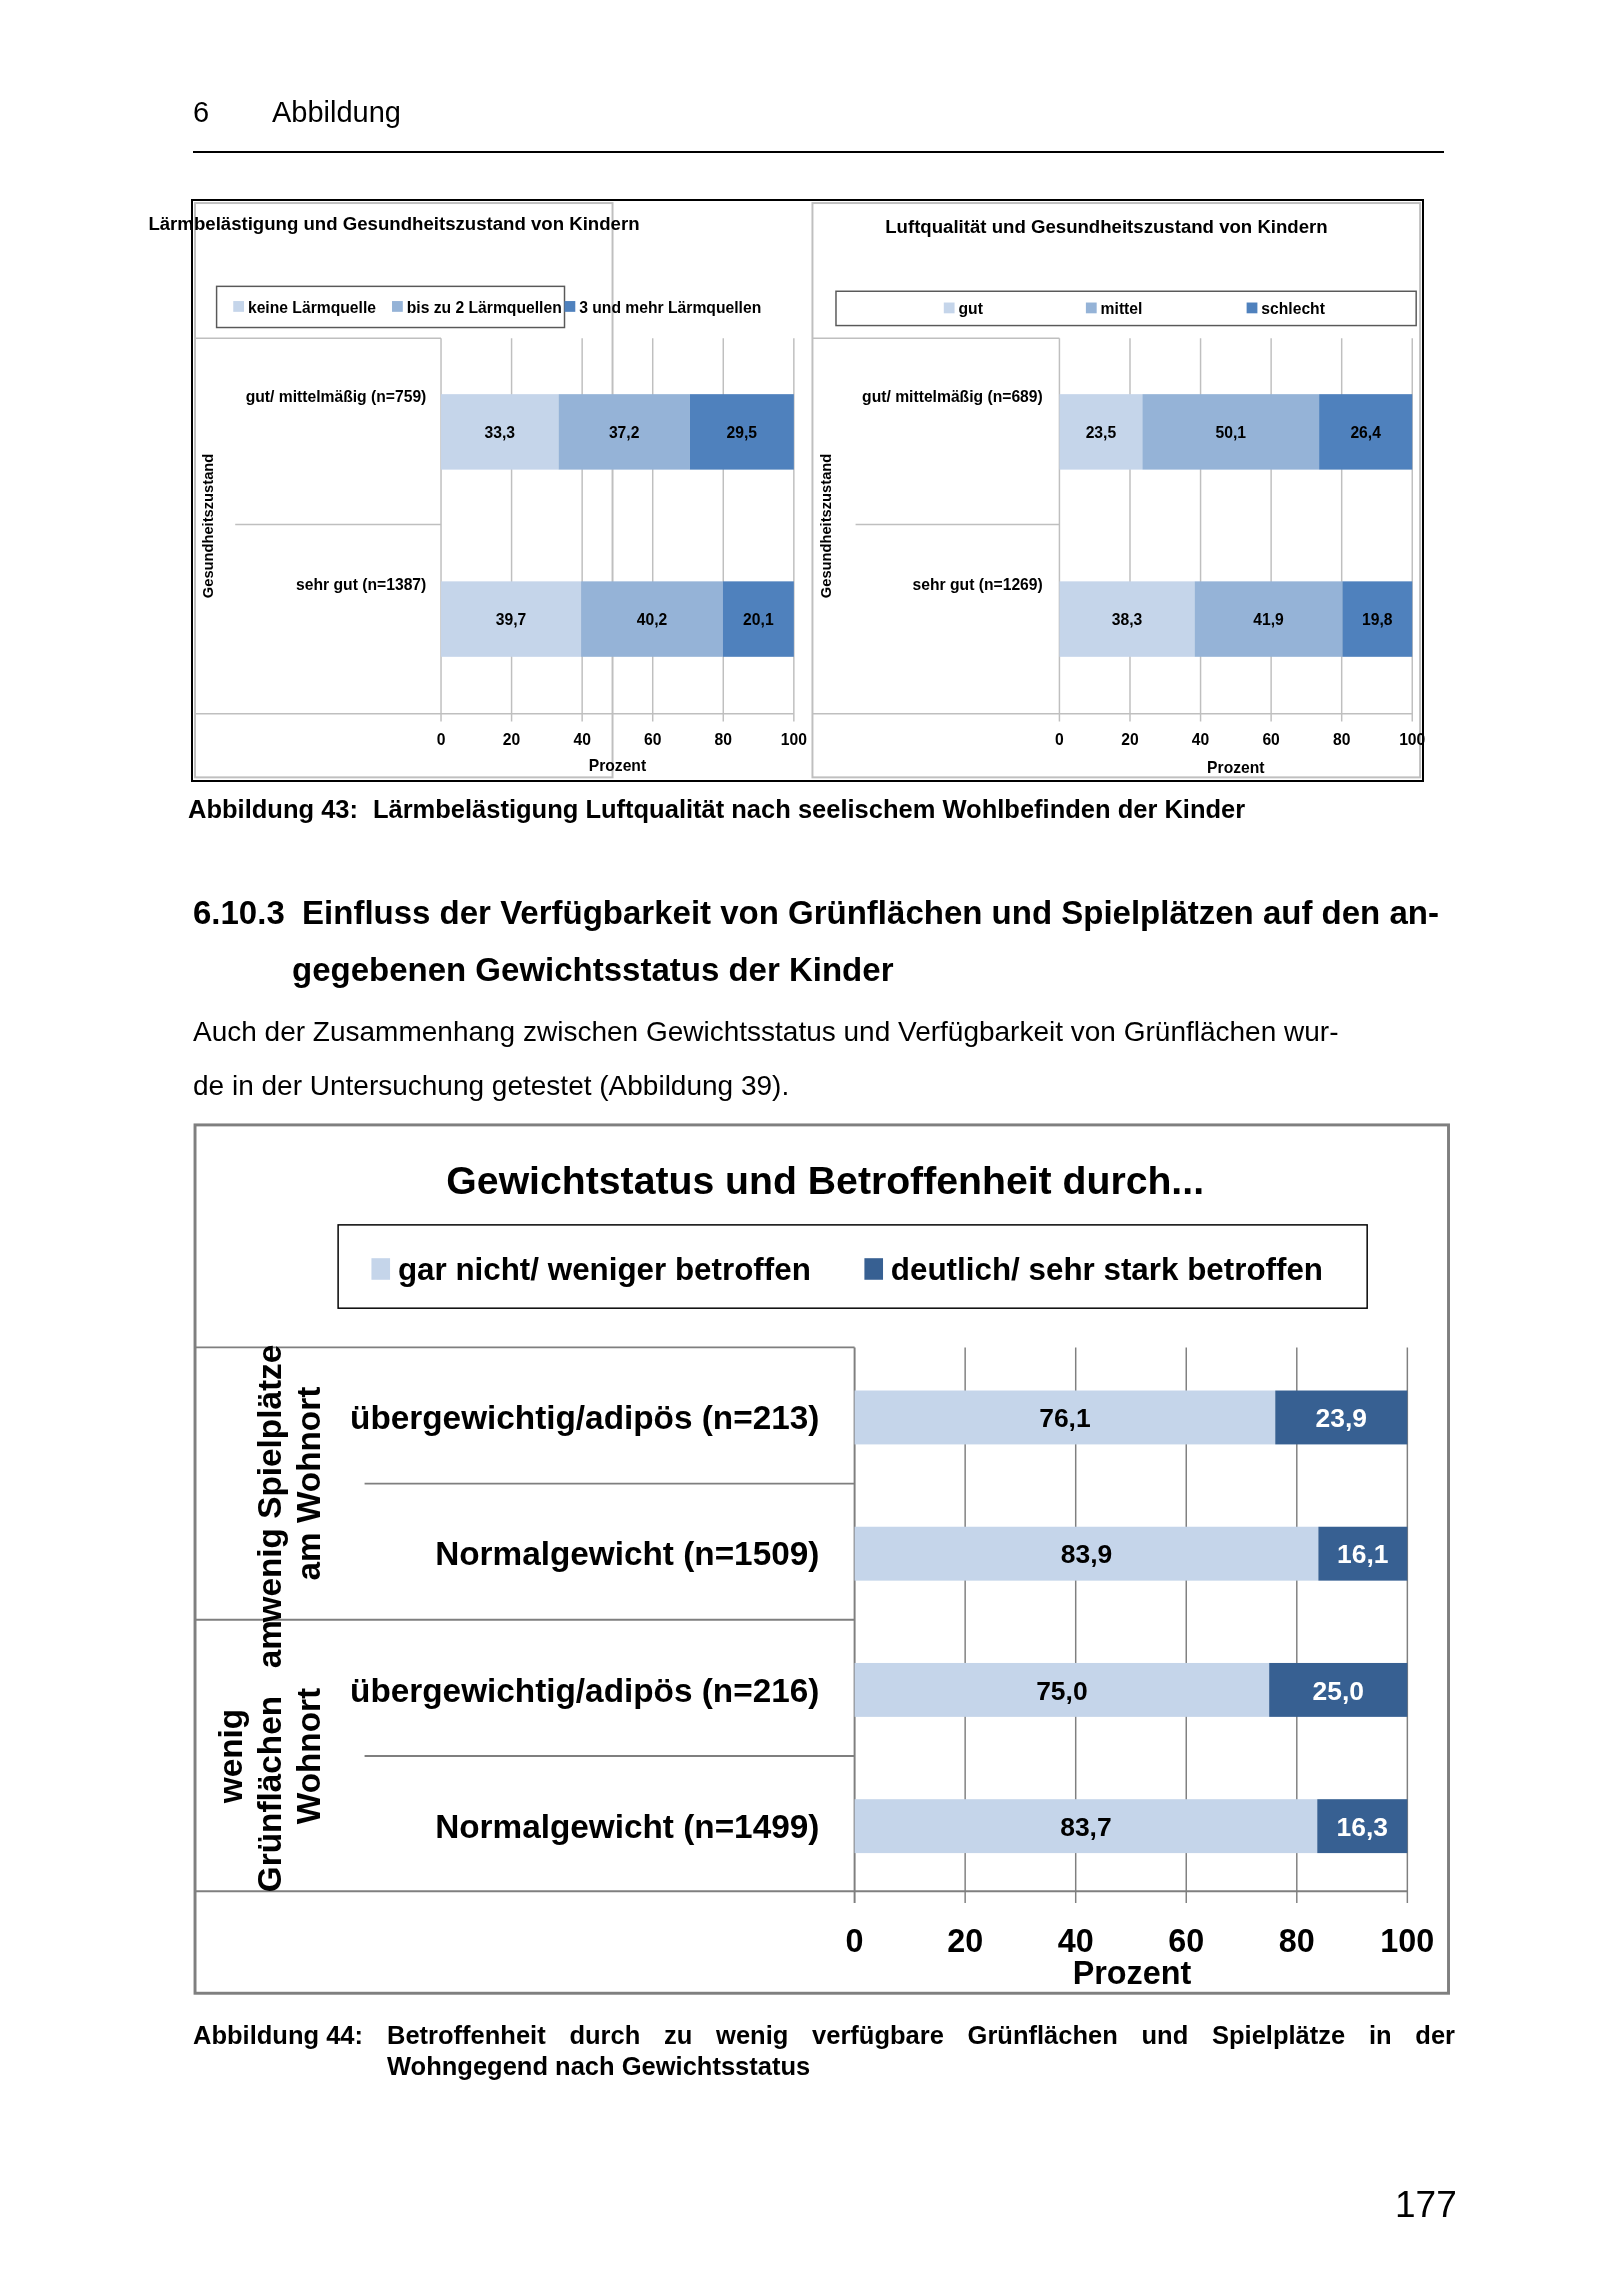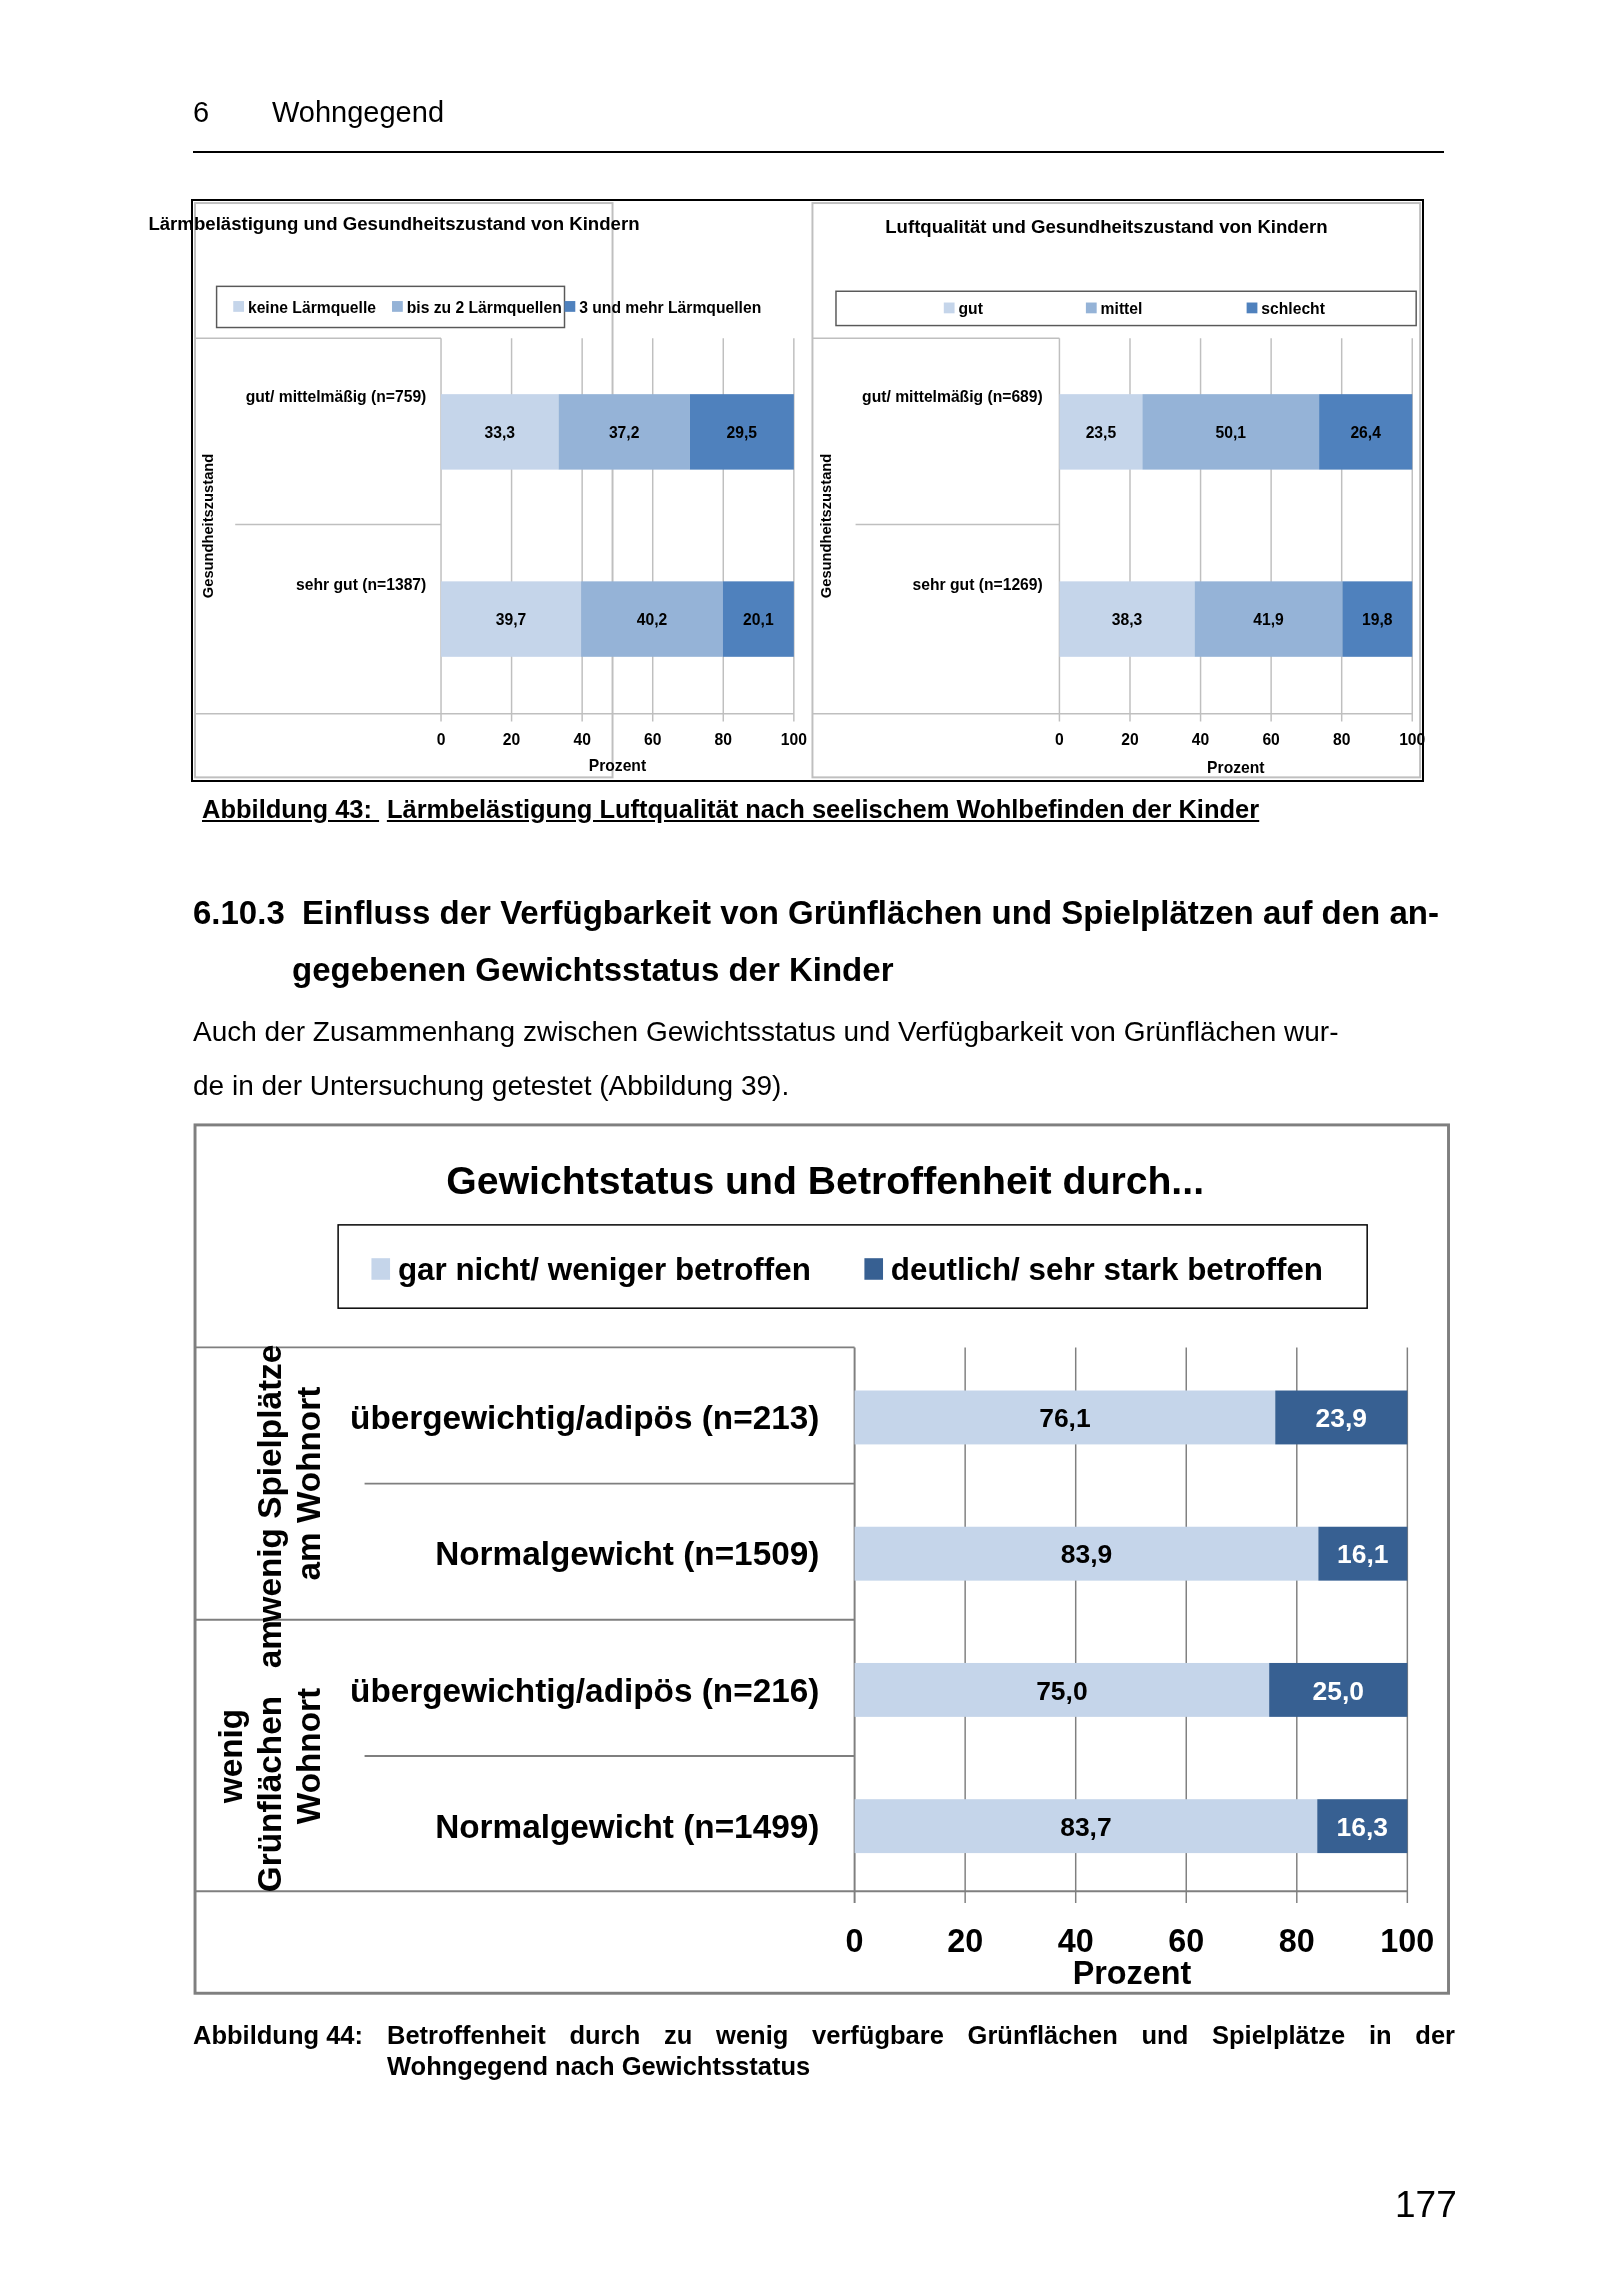--- a/index.html
+++ b/index.html
@@ -10,21 +10,21 @@
   .hdr-rule { left:193px; top:151px; width:1251px; height:2px; background:#000; }
   .cap { font-family:"Liberation Sans", sans-serif; font-weight:bold; font-size:25.5px; }
   .heading { font-weight:bold; font-size:33px;text-align:center; }
   .para { font-size:28px; }
   svg text { font-family:"Liberation Sans", sans-serif; }
 </style>
 </head>
 <body>
 
 <div class="abs hdr-num">6</div>
-<div class="abs hdr-title">Wohngegend</div>
+<div class="abs hdr-title">Abbildung</div>
 <div class="abs hdr-rule"></div>
 
 <div class="abs" style="left:191px; top:199px; width:1233px; height:583px; border:2.9px solid #000; box-sizing:border-box;"></div>
 <svg class="abs" style="left:0; top:0;" width="1621" height="804" viewBox="0 0 1654 820">
   <g id="chart0">
       <rect x="199" y="207" width="426" height="586" fill="#fff" stroke="#bfbfbf" stroke-width="2"></rect>
       <text x="402" y="235" text-anchor="middle" font-size="19" font-weight="bold">Lärmbelästigung und Gesundheitszustand von Kindern</text>
       <rect x="221" y="292" width="355" height="42" fill="#fff" stroke="#595959" stroke-width="1.5"></rect>
       <rect x="238" y="307" width="11" height="11" fill="#c5d5ea"></rect>
       <text x="253" y="319" font-size="16" font-weight="bold">keine Lärmquelle</text>
@@ -101,21 +101,21 @@
       <text x="1064" y="601.5" text-anchor="end" font-size="16" font-weight="bold">sehr gut (n=1269)</text>
       <rect x="1081" y="593" width="137.8800000000001" height="77" fill="#c5d5ea"></rect>
       <text x="1149.94" y="637.5" text-anchor="middle" font-size="16" font-weight="bold">38,3</text>
       <rect x="1218.88" y="593" width="150.83999999999992" height="77" fill="#95b3d7"></rect>
       <text x="1294.3000000000002" y="637.5" text-anchor="middle" font-size="16" font-weight="bold">41,9</text>
       <rect x="1369.72" y="593" width="71.27999999999997" height="77" fill="#4f81bd"></rect>
       <text x="1405.3600000000001" y="637.5" text-anchor="middle" font-size="16" font-weight="bold">19,8</text>
     </g>
 </svg>
 
-<div class="abs cap" style="left:202px; top:795px;text-decoration:underline;">
+<div class="abs cap" style="left:188px; top:795px;">
   <span>Abbildung 43:</span>
   <span style="margin-left:7.8px;">Lärmbelästigung Luftqualität nach seelischem Wohlbefinden der Kinder</span>
 </div>
 
 <div class="abs heading" style="left:193px; top:894px;">6.10.3</div>
 <div class="abs heading" style="left:292px; top:894px; width:1157px;">Einfluss der Verfügbarkeit von Grünflächen und Spielplätzen auf den an-</div>
 <div class="abs heading" style="left:292px; top:951px;">gegebenen Gewichtsstatus der Kinder</div>
 
 <div class="abs para" style="left:193px; top:1016px;">Auch der Zusammenhang zwischen Gewichtsstatus und Verfügbarkeit von Grünflächen wur-</div>
 <div class="abs para" style="left:193px; top:1070px;">de in der Untersuchung getestet (Abbildung 39).</div>

